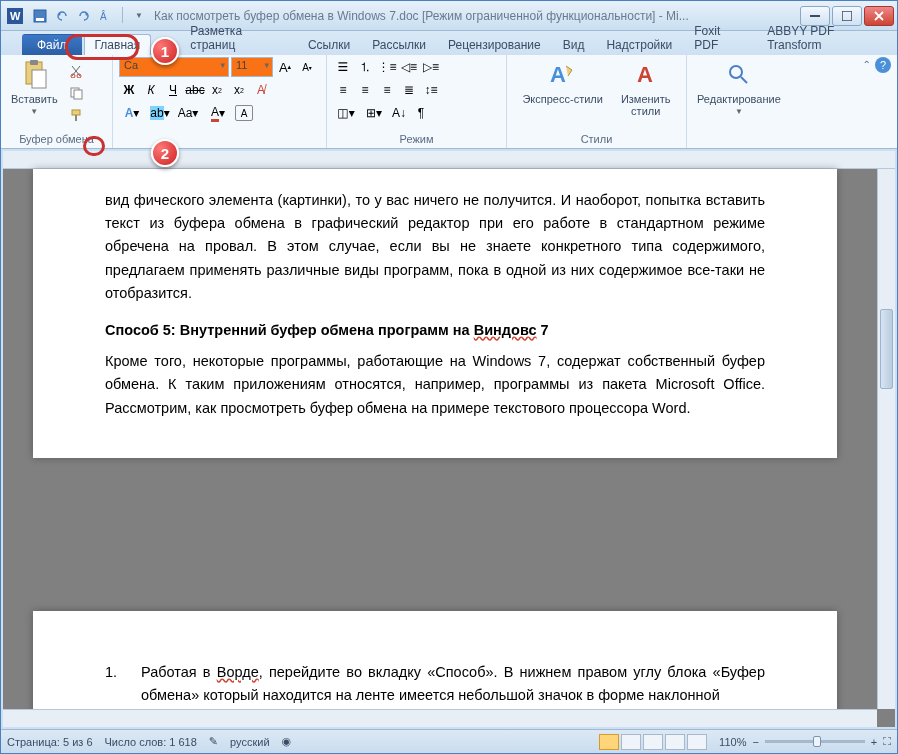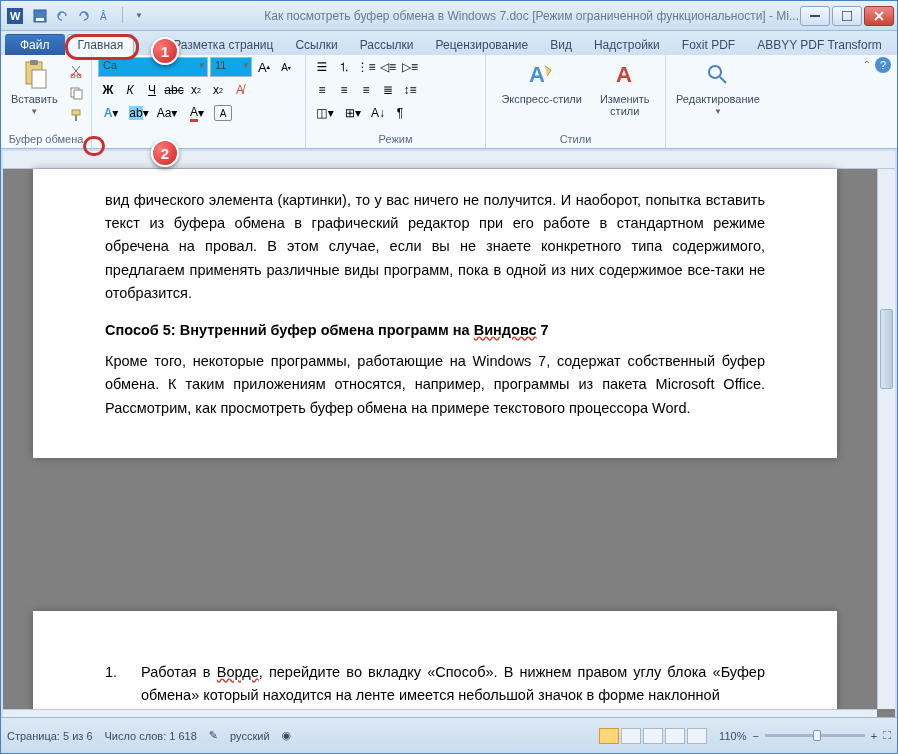--- a/index.html
+++ b/index.html
@@ -4,53 +4,53 @@
 <style>
 * { margin:0; padding:0; box-sizing:border-box; font-family:"Segoe UI",Tahoma,sans-serif; }
 body { background:#fff; }
 .window { width:898px; height:754px; border:1px solid #4a80c0; background:#cde0f2; position:relative; overflow:hidden; }
 .titlebar { height:30px; display:flex; align-items:center; background:linear-gradient(#e7f1fa,#c9dff0); border-bottom:1px solid #9fb9d7; }
 .tb-left { display:flex; align-items:center; gap:4px; padding:0 6px; }
 .tb-icon { width:16px; height:16px; display:flex; align-items:center; justify-content:center; }
 .qat { display:flex; gap:4px; margin-left:4px; }
 .qat-btn { width:18px; height:18px; display:flex; align-items:center; justify-content:center; border-radius:2px; cursor:pointer; }
 .qat-sep { width:1px; height:16px; background:#9fb9d7; margin:0 3px; }
-.title-text { flex:1; text-align:right; color:#6a7a90; font-size:12px; white-space:nowrap; overflow:hidden; }
+.title-text { flex:1; text-align:left; color:#6a7a90; font-size:12px; white-space:nowrap; overflow:hidden; }
 .win-ctrl { display:flex; margin-right:2px; }
 .win-btn { width:30px; height:20px; margin:2px 1px; border:1px solid #8aa7c8; border-radius:3px; background:linear-gradient(#f3f8fd,#d1e2f2); display:flex; align-items:center; justify-content:center; cursor:pointer; }
 .win-btn.close { background:linear-gradient(#e88,#c43); border-color:#a33; }
 .tabs { height:24px; display:flex; align-items:flex-end; padding-left:4px; background:linear-gradient(#d9e9f6,#cde0f2); }
 .tab { padding:3px 10px; font-size:12px; color:#3b4c66; cursor:pointer; border:1px solid transparent; border-bottom:none; }
-.tab.file { background:linear-gradient(#3b78c7,#2c5fa5); color:#fff; border-radius:3px 3px 0 0; margin-right:2px; padding:3px 14px; }
+.tab.file { background:linear-gradient(#3b78c7,#2c5fa5); color:#fff; border-radius:3px 3px 0 0; margin-right:2px; padding:3px 14px;margin-left:17px; }
 .tab.active { background:#f4f9fd; border-color:#9fb9d7; border-radius:3px 3px 0 0; }
 .tab-highlight { position:absolute; border:3px solid #c93030; border-radius:12px; pointer-events:none; z-index:50; }
 .ribbon { height:94px; background:#f4f9fd; border-bottom:1px solid #9fb9d7; display:flex; }
 .rgroup { border-right:1px solid #cddcec; padding:2px 6px 0; display:flex; flex-direction:column; justify-content:space-between; }
 .rgroup-body { flex:1; display:flex; gap:4px; align-items:flex-start; }
 .rgroup-label { font-size:11px; color:#5a6b82; text-align:center; padding:2px 0 3px; position:relative; }
 .big-btn { display:flex; flex-direction:column; align-items:center; gap:2px; padding:2px 4px; cursor:pointer; border-radius:3px; }
 .big-btn .icn { width:32px; height:32px; display:flex; align-items:center; justify-content:center; }
 .big-btn .lbl { font-size:11px; color:#3b4c66; text-align:center; line-height:1.1; }
 .stack { display:flex; flex-direction:column; gap:2px; }
 .hrow { display:flex; gap:2px; align-items:center; }
-.combo { height:20px; border:1px solid #a8b8cc; background:#0ea5e9; font-size:11px; padding:1px 16px 1px 4px; position:relative; min-width:60px; color:#444; }
+.combo { height:20px; border:1px solid #a8b8cc; background:#f97316; font-size:11px; padding:1px 16px 1px 4px; position:relative; min-width:60px; color:#444; }
 .combo::after { content:"▾"; position:absolute; right:3px; top:2px; font-size:9px; color:#666; }
 .sbtn { width:20px; height:20px; border:1px solid transparent; display:flex; align-items:center; justify-content:center; font-size:12px; cursor:pointer; border-radius:2px; }
 .doc-area { position:absolute; top:150px; left:2px; right:2px; bottom:26px; background:#808080; overflow:hidden; }
 .ruler { height:18px; background:#e8eef6; border-bottom:1px solid #b8c8da; position:relative; }
 .page { position:absolute; left:30px; top:18px; width:804px; background:#fff; box-shadow:0 0 8px rgba(0,0,0,0.3); padding:20px 72px 30px; }
 .page2 { position:absolute; left:30px; top:460px; width:804px; background:#fff; box-shadow:0 0 8px rgba(0,0,0,0.3); padding:50px 72px 20px; }
 .doc-text { font-size:14.5px; line-height:1.6; color:#000; text-align:justify; }
 .doc-text p { margin-bottom:8px; }
 .doc-h { font-weight:bold; margin:14px 0; font-size:14.5px; }
 .wavy { text-decoration:underline wavy #c43; }
 .scroll-v { position:absolute; right:0; top:18px; bottom:18px; width:18px; background:#e8eef6; border-left:1px solid #b8c8da; }
 .scroll-thumb { position:absolute; left:2px; right:2px; top:140px; height:80px; background:linear-gradient(90deg,#d8e4f2,#b8ccde); border:1px solid #9ab4ce; border-radius:2px; }
 .scroll-h { position:absolute; left:0; right:18px; bottom:0; height:18px; background:#e8eef6; border-top:1px solid #b8c8da; }
-.statusbar { position:absolute; bottom:0; left:0; right:0; height:36px; background:linear-gradient(#dce9f5,#c9dcee); border-top:1px solid #9fb9d7; display:flex; align-items:center; font-size:11px; color:#3b4c66; padding:0 6px; gap:12px; }
+.statusbar { position:absolute; bottom:0; left:0; right:0; height:24px; background:linear-gradient(#dce9f5,#c9dcee); border-top:1px solid #9fb9d7; display:flex; align-items:center; font-size:11px; color:#3b4c66; padding:0 6px; gap:12px; }
 .statusbar .sp { flex:1; }
 .view-btns { display:flex; gap:2px; }
 .vbtn { width:20px; height:16px; border:1px solid #a8b8cc; background:#eef4fa; cursor:pointer; }
 .vbtn.active { background:#ffd57a; border-color:#d89a2b; }
 .zoom { display:flex; align-items:center; gap:6px; }
 .zoom-track { width:100px; height:3px; background:#a8b8cc; position:relative; }
 .zoom-thumb { position:absolute; left:48px; top:-4px; width:8px; height:11px; background:#eef4fa; border:1px solid #7a94b1; border-radius:2px; }
 .callout { position:absolute; width:28px; height:28px; background:radial-gradient(circle at 30% 30%,#f77,#c22); border:2px solid #fff; border-radius:50%; color:#fff; font-weight:bold; font-size:15px; display:flex; align-items:center; justify-content:center; box-shadow:0 2px 4px rgba(0,0,0,0.4); z-index:60; }
 .help-icon { position:absolute; right:6px; top:56px; width:16px; height:16px; background:#4a90d9; border-radius:50%; color:#fff; font-size:11px; display:flex; align-items:center; justify-content:center; cursor:pointer; }
 .min-rib { position:absolute; right:26px; top:58px; font-size:10px; color:#5a6b82; cursor:pointer; }
@@ -129,21 +129,21 @@
     <div class="tab">Надстройки</div>
     <div class="tab">Foxit PDF</div>
     <div class="tab">ABBYY PDF Transform</div>
   </div>
 
   <span class="min-rib">⌃</span>
   <div class="help-icon">?</div>
 
   <div class="ribbon">
 
-    <div class="rgroup" style="width:91px">
+    <div class="rgroup" style="width:112px">
       <div class="rgroup-body">
         <div class="big-btn">
           <span class="icn">
               <svg width="28" height="30">
                 <rect x="6" y="2" width="16" height="22" fill="#e8d080" stroke="#b89030"></rect>
                 <rect x="10" y="0" width="8" height="5" fill="#888" rx="1"></rect>
                 <rect x="12" y="10" width="14" height="18" fill="#fff" stroke="#888"></rect>
               </svg>
             </span>
           <span class="lbl">Вставить</span>

